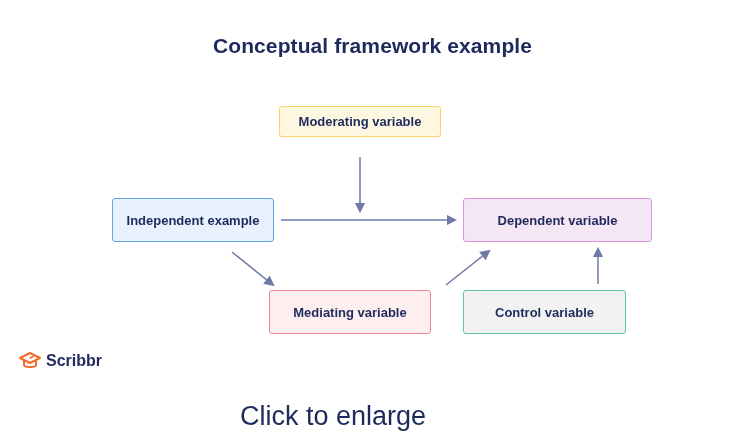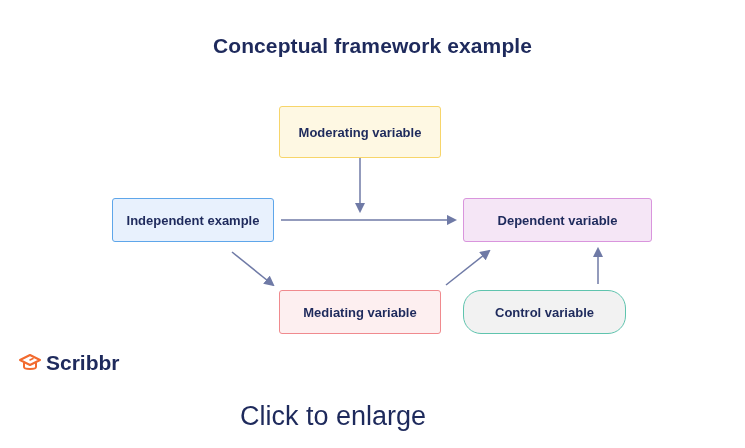--- a/index.html
+++ b/index.html
@@ -9,30 +9,30 @@
     }
     .title {
       position: absolute; left: 0; width: 745px; top: 34px; text-align: center;
       font-size: 21px; font-weight: bold; color: #1e2a5c; letter-spacing: 0.1px;
     }
     .box {
       position: absolute; box-sizing: border-box; border-radius: 3px; border: 1.5px solid;
       display: flex; align-items: center; justify-content: center;
       font-size: 13px; font-weight: bold; color: #1e2a5c; cursor: pointer;
     }
-    #moderating { left: 279px; top: 106px; width: 162px; height: 52px; background: #fef8e3; border-color: #f7d56a; }
+    #moderating { left: 279px; top: 106px; width: 162px; height: 31px; background: #fef8e3; border-color: #f7d56a; }
     #independent { left: 112px; top: 198px; width: 162px; height: 44px; background: #e8f1fd; border-color: #5ea6ea; }
     #dependent { left: 463px; top: 198px; width: 189px; height: 44px; background: #f5e6f6; border-color: #d995dd; }
-    #mediating { left: 279px; top: 290px; width: 162px; height: 44px; background: #fdeff0; border-color: #f08a8e; }
-    #control { left: 463px; top: 290px; width: 163px; height: 44px; background: #f2f2f2; border-color: #5fc4ae; border-radius: 18px; }
+    #mediating { left: 269px; top: 290px; width: 162px; height: 44px; background: #fdeff0; border-color: #f08a8e; }
+    #control { left: 463px; top: 290px; width: 163px; height: 44px; background: #f2f2f2; border-color: #5fc4ae; }
     svg.arrows { position: absolute; left: 0; top: 0; }
     .logo {
       position: absolute; left: 18px; top: 351px; display: flex; align-items: center; gap: 4px;
     }
-    .logo-text { font-size: 21px; font-weight: bold; color: #1e2a5c; }
+    .logo-text { font-size: 16px; font-weight: bold; color: #1e2a5c; }
     .enlarge {
       position: absolute; left: 0; width: 666px; top: 401px; text-align: center;
       font-size: 27px; color: #1e2a5c; cursor: pointer;
     }
   </style>
 </head>
 <body>
 
 <div class="title">Conceptual framework example</div>
 

